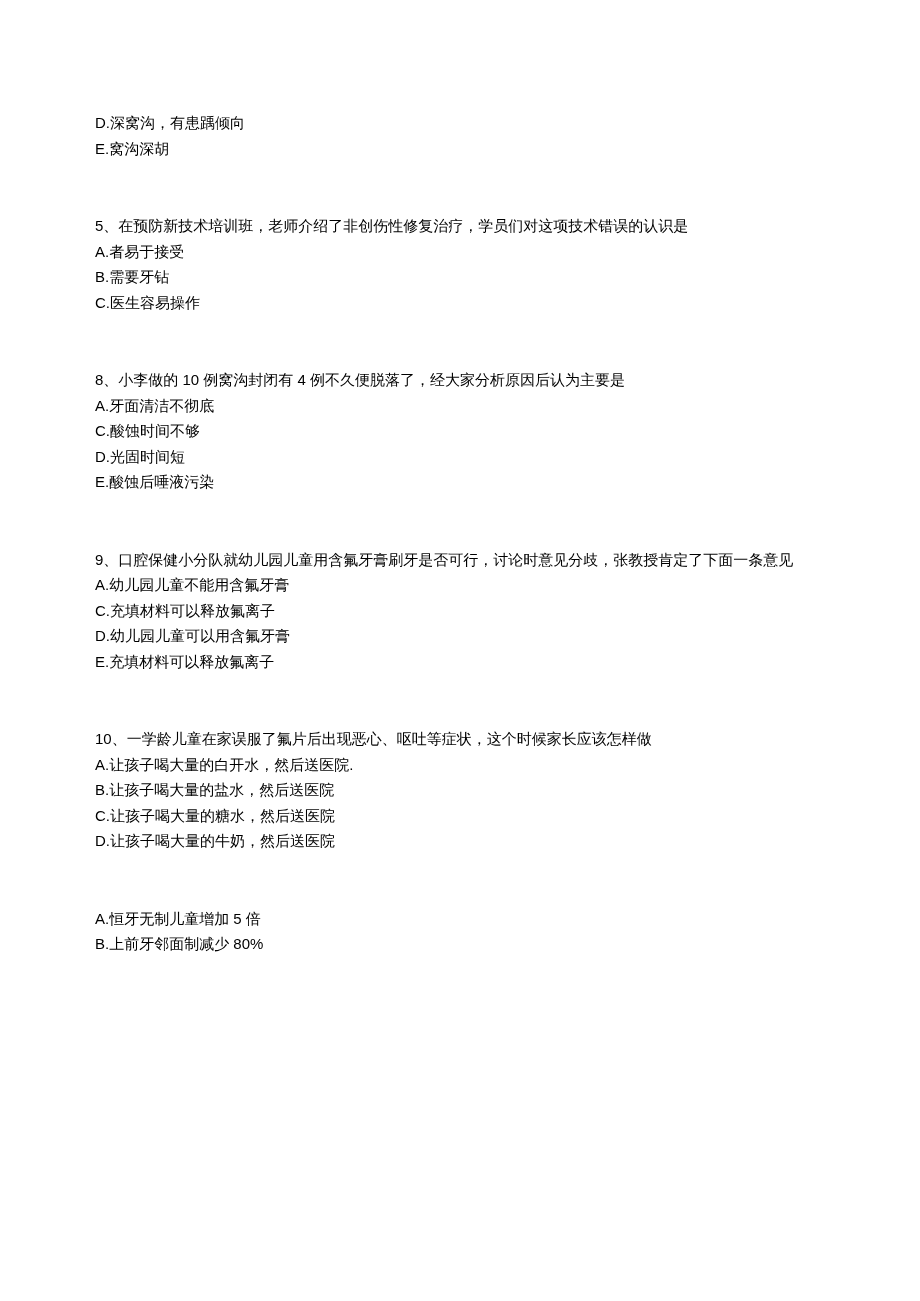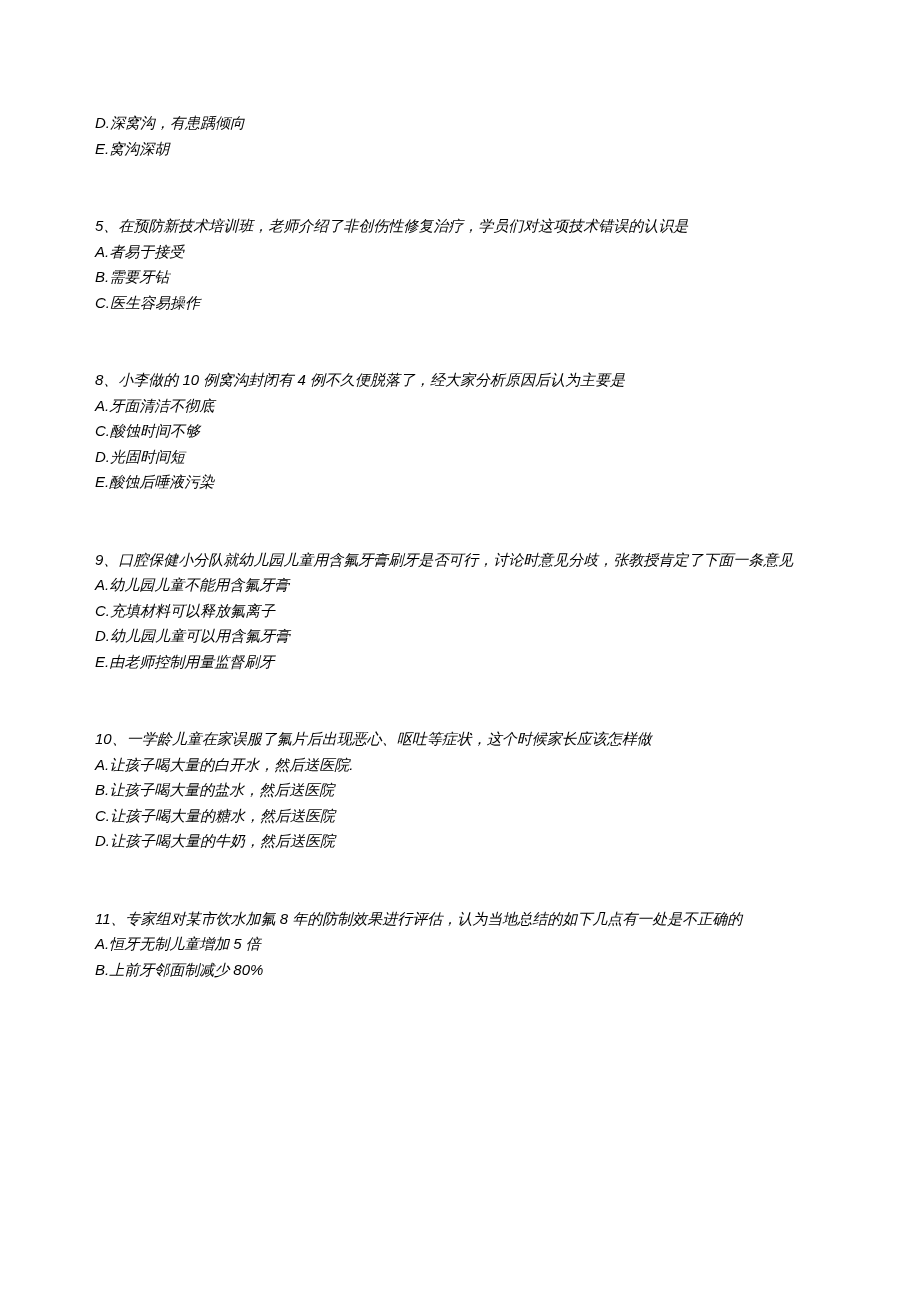--- a/index.html
+++ b/index.html
@@ -1,15 +1,15 @@
 <!DOCTYPE html>
 <html><head>
   <meta charset="utf-8">
   <style>
-    * { margin: 0; padding: 0; box-sizing: border-box; font-style: italic; }
+    * { margin: 0; padding: 0; box-sizing: border-box; }
     body {
       width: 920px;
       height: 1301px;
       background: #ffffff;
       font-family: "Microsoft YaHei", "SimSun", Arial, sans-serif;
       font-size: 15px;
       color: #000000;
       line-height: 1.7;
       padding: 110px 90px 90px 95px;
     }
@@ -38,28 +38,27 @@
   <span class="option-line">C.酸蚀时间不够</span>
   <span class="option-line">D.光固时间短</span>
   <span class="option-line">E.酸蚀后唾液污染</span>
 </div>
 
 <div class="question-block">
   <span class="stem">9、口腔保健小分队就幼儿园儿童用含氟牙膏刷牙是否可行，讨论时意见分歧，张教授肯定了下面一条意见</span>
   <span class="option-line">A.幼儿园儿童不能用含氟牙膏</span>
   <span class="option-line">C.充填材料可以释放氟离子</span>
   <span class="option-line">D.幼儿园儿童可以用含氟牙膏</span>
-  <span class="option-line">E.由老师控制用量监督刷牙</span>
+  <span class="option-line">E.充填材料可以释放氟离子</span>
 </div>
 
 <div class="question-block">
   <span class="stem">10、一学龄儿童在家误服了氟片后出现恶心、呕吐等症状，这个时候家长应该怎样做</span>
   <span class="option-line">A.让孩子喝大量的白开水，然后送医院.</span>
   <span class="option-line">B.让孩子喝大量的盐水，然后送医院</span>
   <span class="option-line">C.让孩子喝大量的糖水，然后送医院</span>
   <span class="option-line">D.让孩子喝大量的牛奶，然后送医院</span>
 </div>
 
 <div class="question-block">
-  <span class="stem">11、专家组对某市饮水加氟 8 年的防制效果进行评估，认为当地总结的如下几点有一处是不正确的</span>
   <span class="option-line">A.恒牙无制儿童增加 5 倍</span>
   <span class="option-line">B.上前牙邻面制减少 80%</span>
 </div>
 
 </body></html>

